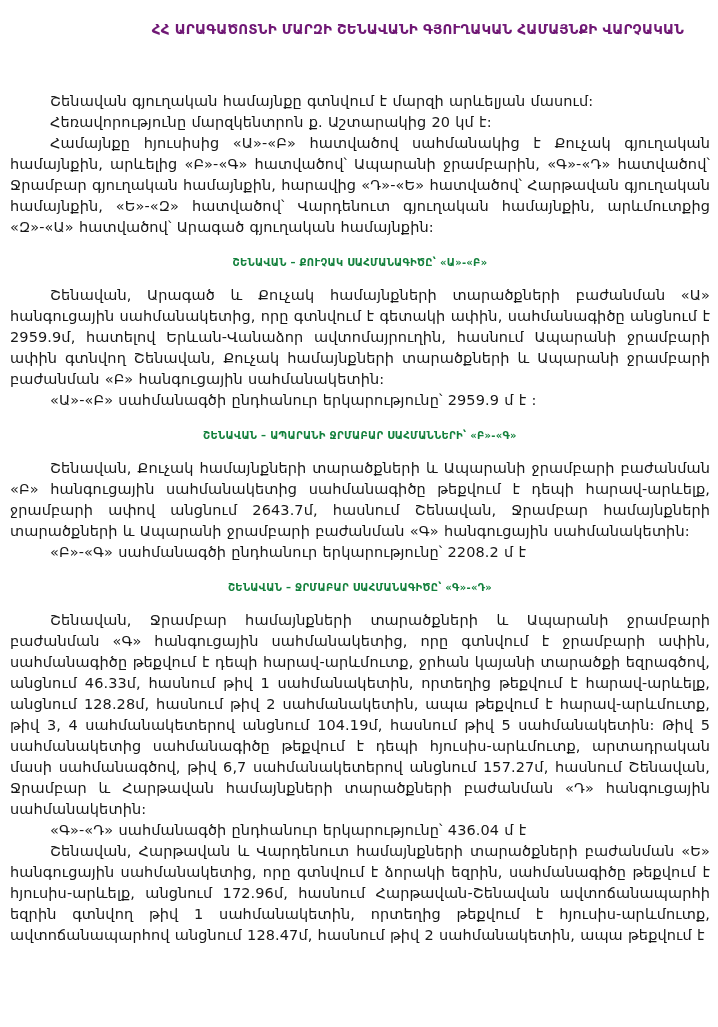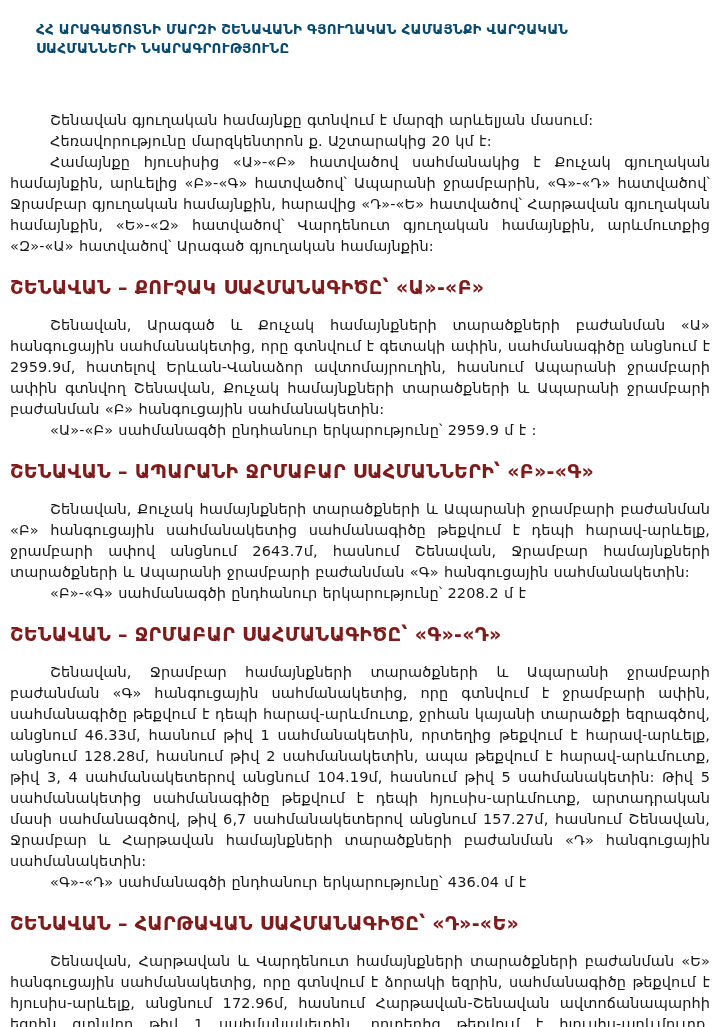--- a/index.html
+++ b/index.html
@@ -12,54 +12,53 @@
     box-sizing: border-box;
     width: 718px; height: 1027px;
     overflow: hidden;
     padding: 16px 8px 0 10px;
     color: #151515;
     filter: contrast(1.02);
   }
   .doc-title {
     font-size: 13.5px;
     font-weight: bold;
-    text-align: left;
+    text-align: right;
     line-height: 19px;
     letter-spacing: 0.2px;
     margin: 4px 26px 0 26px;
-    color: #0c4a6e;
+    color: #701a75;
   }
   .intro { margin-top: 52px; }
   .body-par {
     font-size: 14.5px;
     line-height: 21px;
     margin: 0;
     text-align: justify;
     text-indent: 40px;
     letter-spacing: 0.1px;
     word-spacing: 0.5px;
     color: #1a1a1a;
   }
   .sec-heading {
-    font-size: 19px;
+    font-size: 10px;
     font-weight: bold;
-    text-align: left;
+    text-align: center;
     letter-spacing: 0.3px;
     margin: 19px 0 17px 0;
-    color: #7f1d1d;
+    color: #15803d;
   }
 </style>
 </head>
 <body>
 
 <div class="page">
 
   <div class="doc-title">
     <div>ՀՀ ԱՐԱԳԱԾՈՏՆԻ ՄԱՐԶԻ ՇԵՆԱՎԱՆԻ ԳՅՈՒՂԱԿԱՆ ՀԱՄԱՅՆՔԻ ՎԱՐՉԱԿԱՆ</div>
-    <div>ՍԱՀՄԱՆՆԵՐԻ ՆԿԱՐԱԳՐՈՒԹՅՈՒՆԸ</div>
   </div>
 
   <div class="intro">
     <p class="body-par">Շենավան գյուղական համայնքը գտնվում է մարզի արևելյան մասում:</p>
     <p class="body-par">Հեռավորությունը մարզկենտրոն ք. Աշտարակից 20 կմ է:</p>
     <p class="body-par">Համայնքը հյուսիսից «Ա»-«Բ» հատվածով սահմանակից է Քուչակ գյուղական համայնքին, արևելից «Բ»-«Գ» հատվածով՝ Ապարանի ջրամբարին, «Գ»-«Դ» հատվածով՝ Ջրամբար գյուղական համայնքին, հարավից «Դ»-«Ե» հատվածով՝ Հարթավան գյուղական համայնքին, «Ե»-«Զ» հատվածով՝ Վարդենուտ գյուղական համայնքին, արևմուտքից «Զ»-«Ա» հատվածով՝ Արագած գյուղական համայնքին:</p>
   </div>
 
   <div>
     <h2 class="sec-heading">ՇԵՆԱՎԱՆ – ՔՈՒՉԱԿ ՍԱՀՄԱՆԱԳԻԾԸ՝ «Ա»-«Բ»</h2>
@@ -73,17 +72,16 @@
     <p class="body-par">«Բ»-«Գ» սահմանագծի ընդհանուր երկարությունը՝ 2208.2 մ է</p>
   </div>
 
   <div>
     <h2 class="sec-heading">ՇԵՆԱՎԱՆ – ՋՐՄԱԲԱՐ ՍԱՀՄԱՆԱԳԻԾԸ՝ «Գ»-«Դ»</h2>
     <p class="body-par">Շենավան, Ջրամբար համայնքների տարածքների և Ապարանի ջրամբարի բաժանման «Գ» հանգուցային սահմանակետից, որը գտնվում է ջրամբարի ափին, սահմանագիծը թեքվում է դեպի հարավ-արևմուտք, ջրհան կայանի տարածքի եզրագծով, անցնում 46.33մ, հասնում թիվ 1 սահմանակետին, որտեղից թեքվում է հարավ-արևելք, անցնում 128.28մ, հասնում թիվ 2 սահմանակետին, ապա թեքվում է հարավ-արևմուտք, թիվ 3, 4 սահմանակետերով անցնում 104.19մ, հասնում թիվ 5 սահմանակետին: Թիվ 5 սահմանակետից սահմանագիծը թեքվում է դեպի հյուսիս-արևմուտք, արտադրական մասի սահմանագծով, թիվ 6,7 սահմանակետերով անցնում 157.27մ, հասնում Շենավան, Ջրամբար և Հարթավան համայնքների տարածքների բաժանման «Դ» հանգուցային սահմանակետին:</p>
     <p class="body-par">«Գ»-«Դ» սահմանագծի ընդհանուր երկարությունը՝ 436.04 մ է</p>
   </div>
 
   <div>
-    <h2 class="sec-heading">ՇԵՆԱՎԱՆ – ՀԱՐԹԱՎԱՆ ՍԱՀՄԱՆԱԳԻԾԸ՝ «Դ»-«Ե»</h2>
     <p class="body-par">Շենավան, Հարթավան և Վարդենուտ համայնքների տարածքների բաժանման «Ե» հանգուցային սահմանակետից, որը գտնվում է ձորակի եզրին, սահմանագիծը թեքվում է հյուսիս-արևելք, անցնում 172.96մ, հասնում Հարթավան-Շենավան ավտոճանապարհի եզրին գտնվող թիվ 1 սահմանակետին, որտեղից թեքվում է հյուսիս-արևմուտք, ավտոճանապարհով անցնում 128.47մ, հասնում թիվ 2 սահմանակետին, ապա թեքվում է</p>
   </div>
 
 </div>
 
 </body></html>

